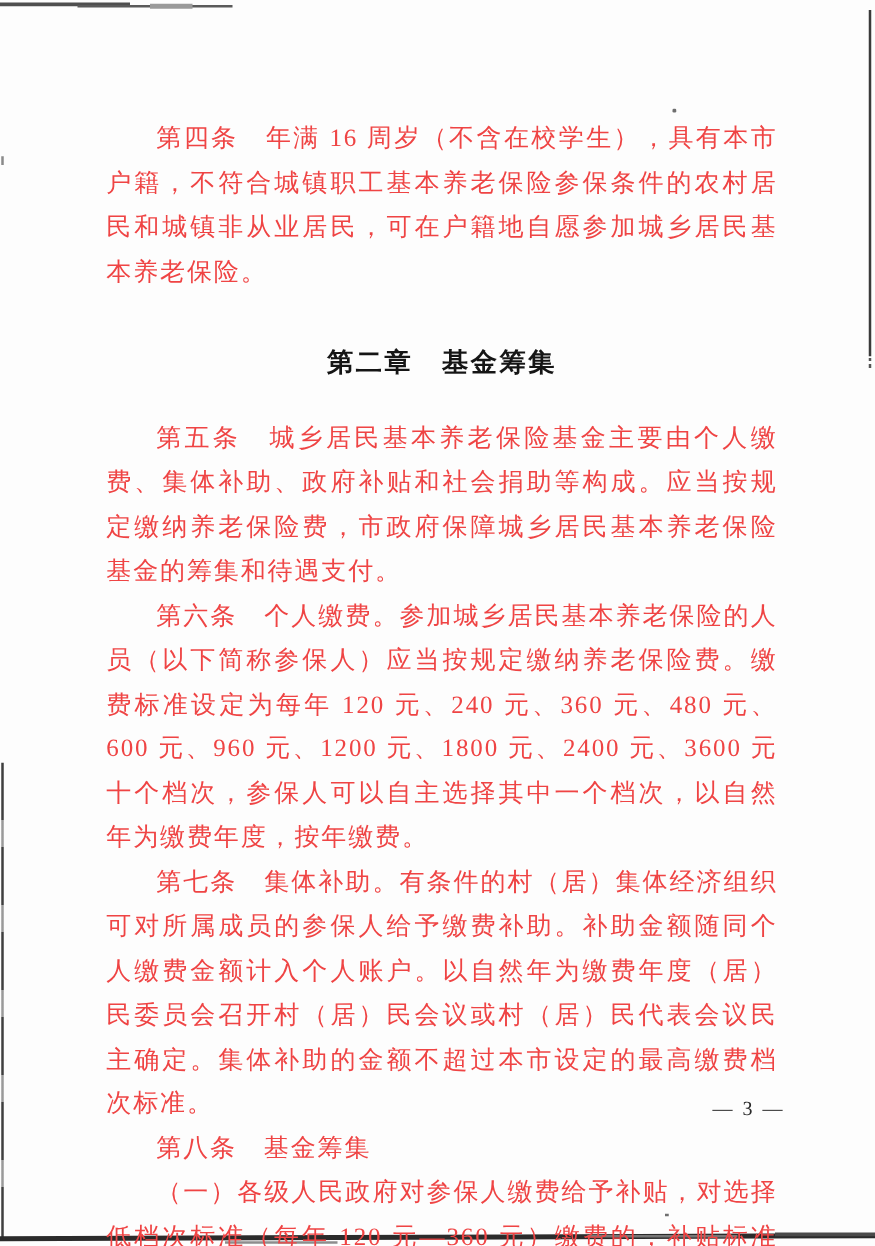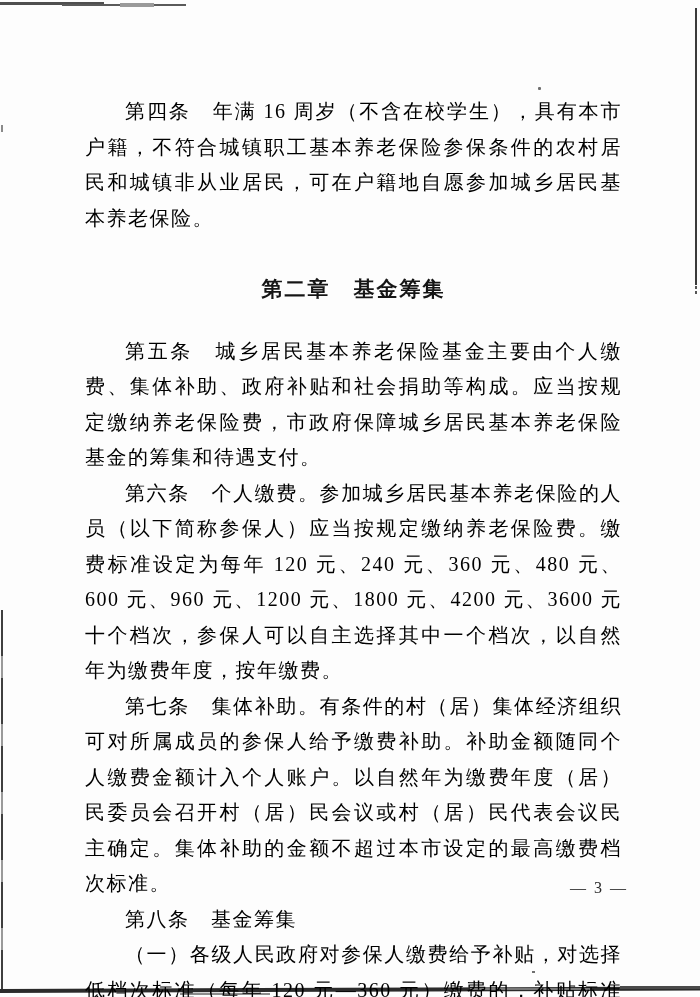--- a/index.html
+++ b/index.html
@@ -19,30 +19,30 @@
     left: 85px; top: 94px; width: 537px;
     color: #1c1c1c;
   }
   .para {
     margin: 0;
     font-size: 20px;
     line-height: 35.5px;
     letter-spacing: 1.5px;
     text-align: justify;
     text-indent: 2em;
-    color: #000000;
+    color: #ef4444;
   }
   .chapter {
     margin: 37px 0 25px 0;
     font-size: 21px;
     line-height: 35.5px;
     letter-spacing: 2px;
     text-align: center;
     font-weight: bold;
-    font-family: Liberation Mono, monospace;
+    font-family: Liberation Sans, sans-serif;
     color: #151515;
   }
   .page-number {
     position: absolute;
     top: 879px; right: 72px;
     font-size: 16px;
     letter-spacing: 2px;
     color: #2a2a2a;
   }
   
@@ -80,20 +80,20 @@
   <div class="artifact bottom-fringe-b"></div>
   <div class="artifact bottom-fringe-c"></div>
   <div class="artifact speck-a"></div>
   <div class="artifact speck-b"></div>
   <div class="artifact speck-c"></div>
 
   <div class="content">
     <p class="para">第四条　年满 16 周岁（不含在校学生），具有本市户籍，不符合城镇职工基本养老保险参保条件的农村居民和城镇非从业居民，可在户籍地自愿参加城乡居民基本养老保险。</p>
     <h2 class="chapter">第二章　基金筹集</h2>
     <p class="para">第五条　城乡居民基本养老保险基金主要由个人缴费、集体补助、政府补贴和社会捐助等构成。应当按规定缴纳养老保险费，市政府保障城乡居民基本养老保险基金的筹集和待遇支付。</p>
-    <p class="para">第六条　个人缴费。参加城乡居民基本养老保险的人员（以下简称参保人）应当按规定缴纳养老保险费。缴费标准设定为每年 120 元、240 元、360 元、480 元、600 元、960 元、1200 元、1800 元、4200 元、3600 元十个档次，参保人可以自主选择其中一个档次，以自然年为缴费年度，按年缴费。</p>
+    <p class="para">第六条　个人缴费。参加城乡居民基本养老保险的人员（以下简称参保人）应当按规定缴纳养老保险费。缴费标准设定为每年 120 元、240 元、360 元、480 元、600 元、960 元、1200 元、1800 元、2400 元、3600 元十个档次，参保人可以自主选择其中一个档次，以自然年为缴费年度，按年缴费。</p>
     <p class="para">第七条　集体补助。有条件的村（居）集体经济组织可对所属成员的参保人给予缴费补助。补助金额随同个人缴费金额计入个人账户。以自然年为缴费年度（居）民委员会召开村（居）民会议或村（居）民代表会议民主确定。集体补助的金额不超过本市设定的最高缴费档次标准。</p>
     <p class="para">第八条　基金筹集</p>
     <p class="para">（一）各级人民政府对参保人缴费给予补贴，对选择低档次标准（每年 120 元—360 元）缴费的，补贴标准为每人每年 30</p>
   </div>
 
   <div class="page-number">— 3 —</div>
 </div>
 
 </body></html>

